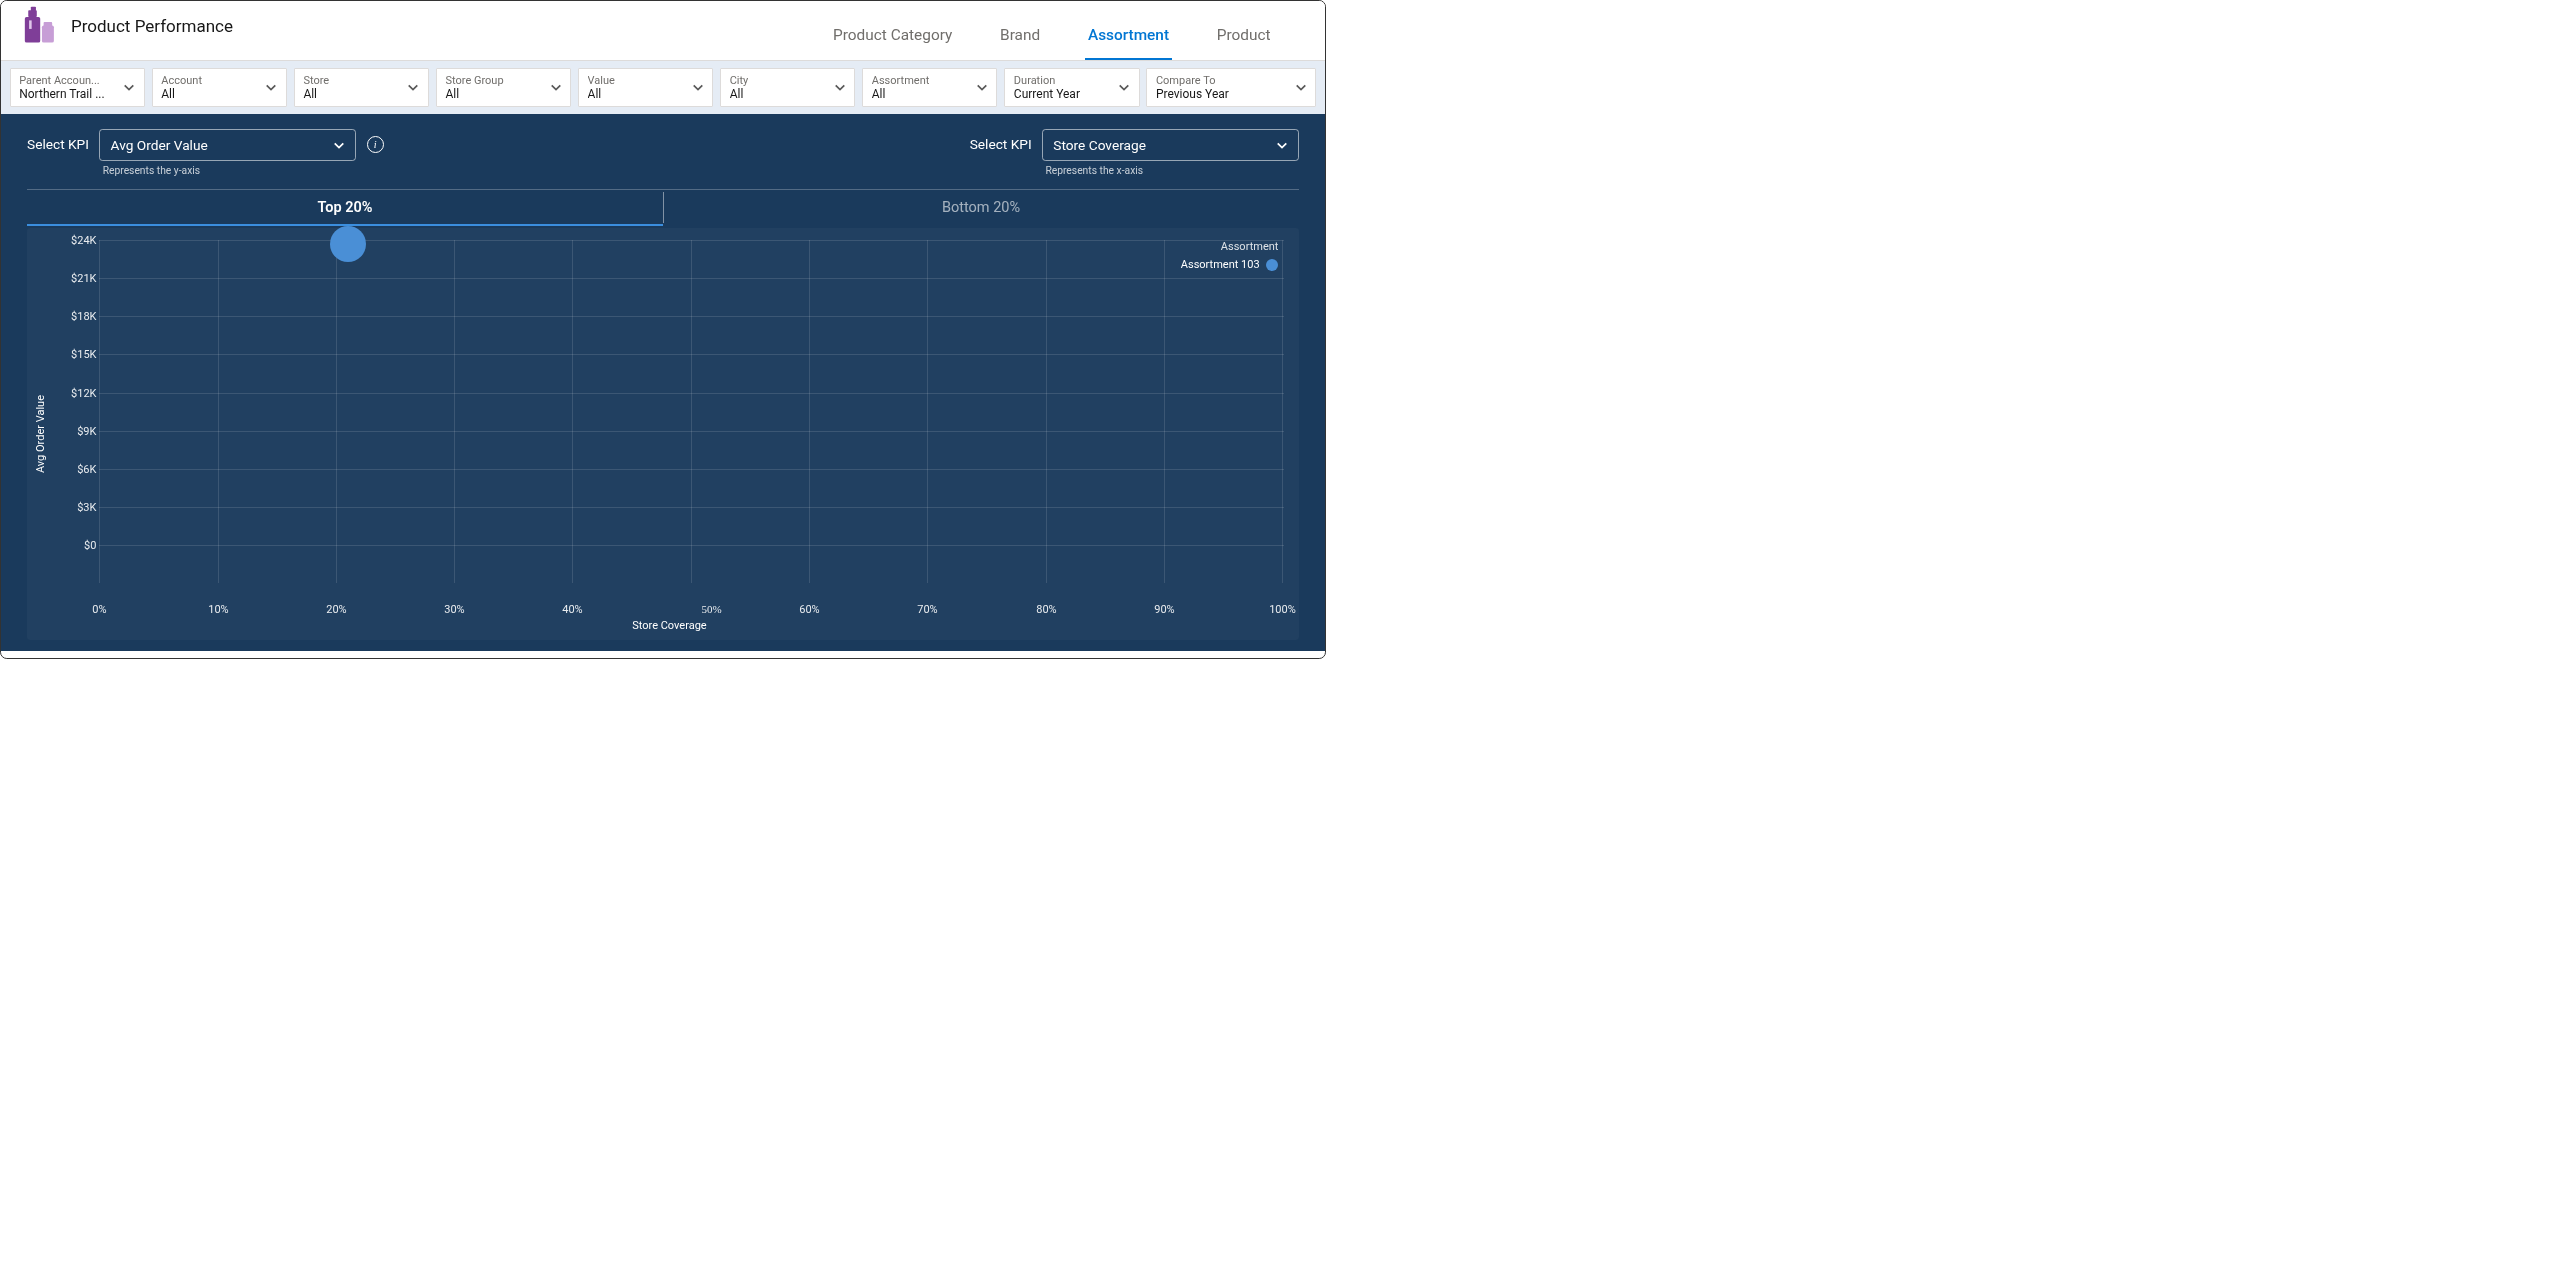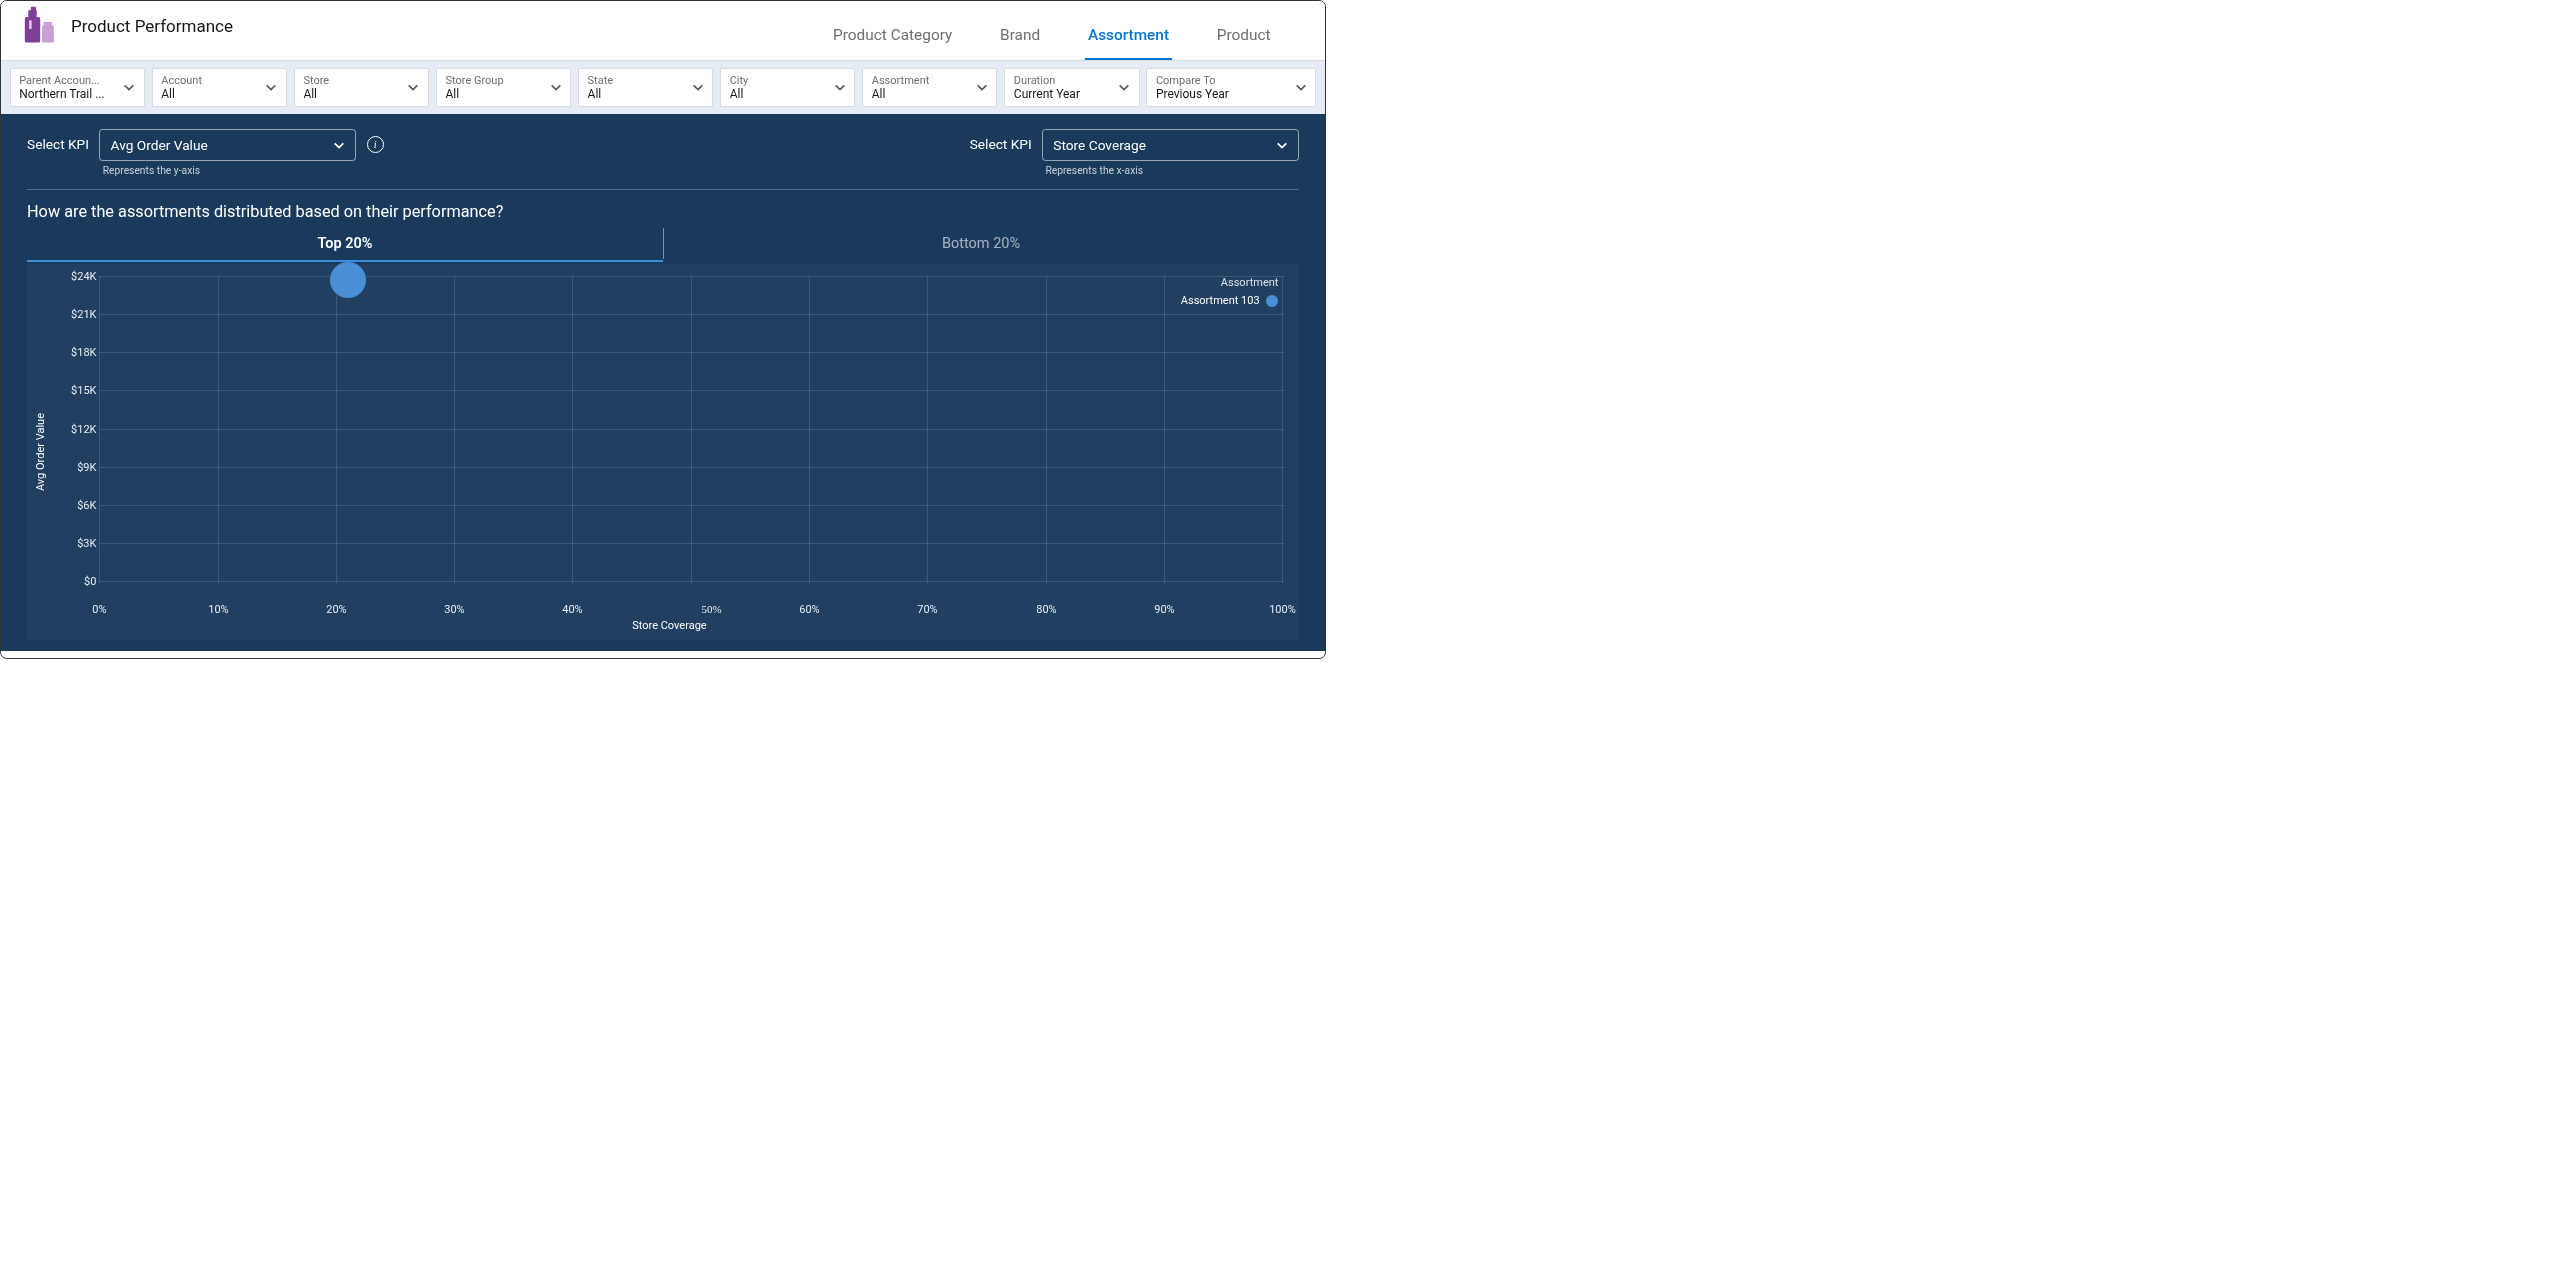--- a/index.html
+++ b/index.html
@@ -128,21 +128,21 @@
       <div class="filter-labels">
         <div class="filter-label">Store Group</div>
         <div class="filter-value">All</div>
       </div>
       <svg class="chev" viewBox="0 0 14 14">
         <path d="M2 5 L7 10 L12 5"></path>
       </svg>
     </div>
     <div class="filter">
       <div class="filter-labels">
-        <div class="filter-label">State</div>
+        <div class="filter-label">Value</div>
         <div class="filter-value">All</div>
       </div>
       <svg class="chev" viewBox="0 0 14 14">
         <path d="M2 5 L7 10 L12 5"></path>
       </svg>
     </div>
     <div class="filter">
       <div class="filter-labels">
         <div class="filter-label">City</div>
         <div class="filter-value">All</div>
@@ -206,21 +206,20 @@
           <span>Store Coverage</span>
           <svg class="chev" viewBox="0 0 14 14">
               <path d="M2 5 L7 10 L12 5"></path>
             </svg>
         </div>
         <div class="kpi-hint">Represents the x-axis</div>
       </div>
     </div>
   </div>
 
-  <div class="question">How are the assortments distributed based on their performance?</div>
 
   <div class="chart-tabs" id="chart-tabs">
       <div class="chart-tab active">Top 20%</div>
       <div class="chart-tab">Bottom 20%</div>
     </div>
 
   <div class="chart-wrap">
     <div class="y-axis-label">Avg Order Value</div>
     <div class="chart-inner">
       <div class="plot" id="plot">

